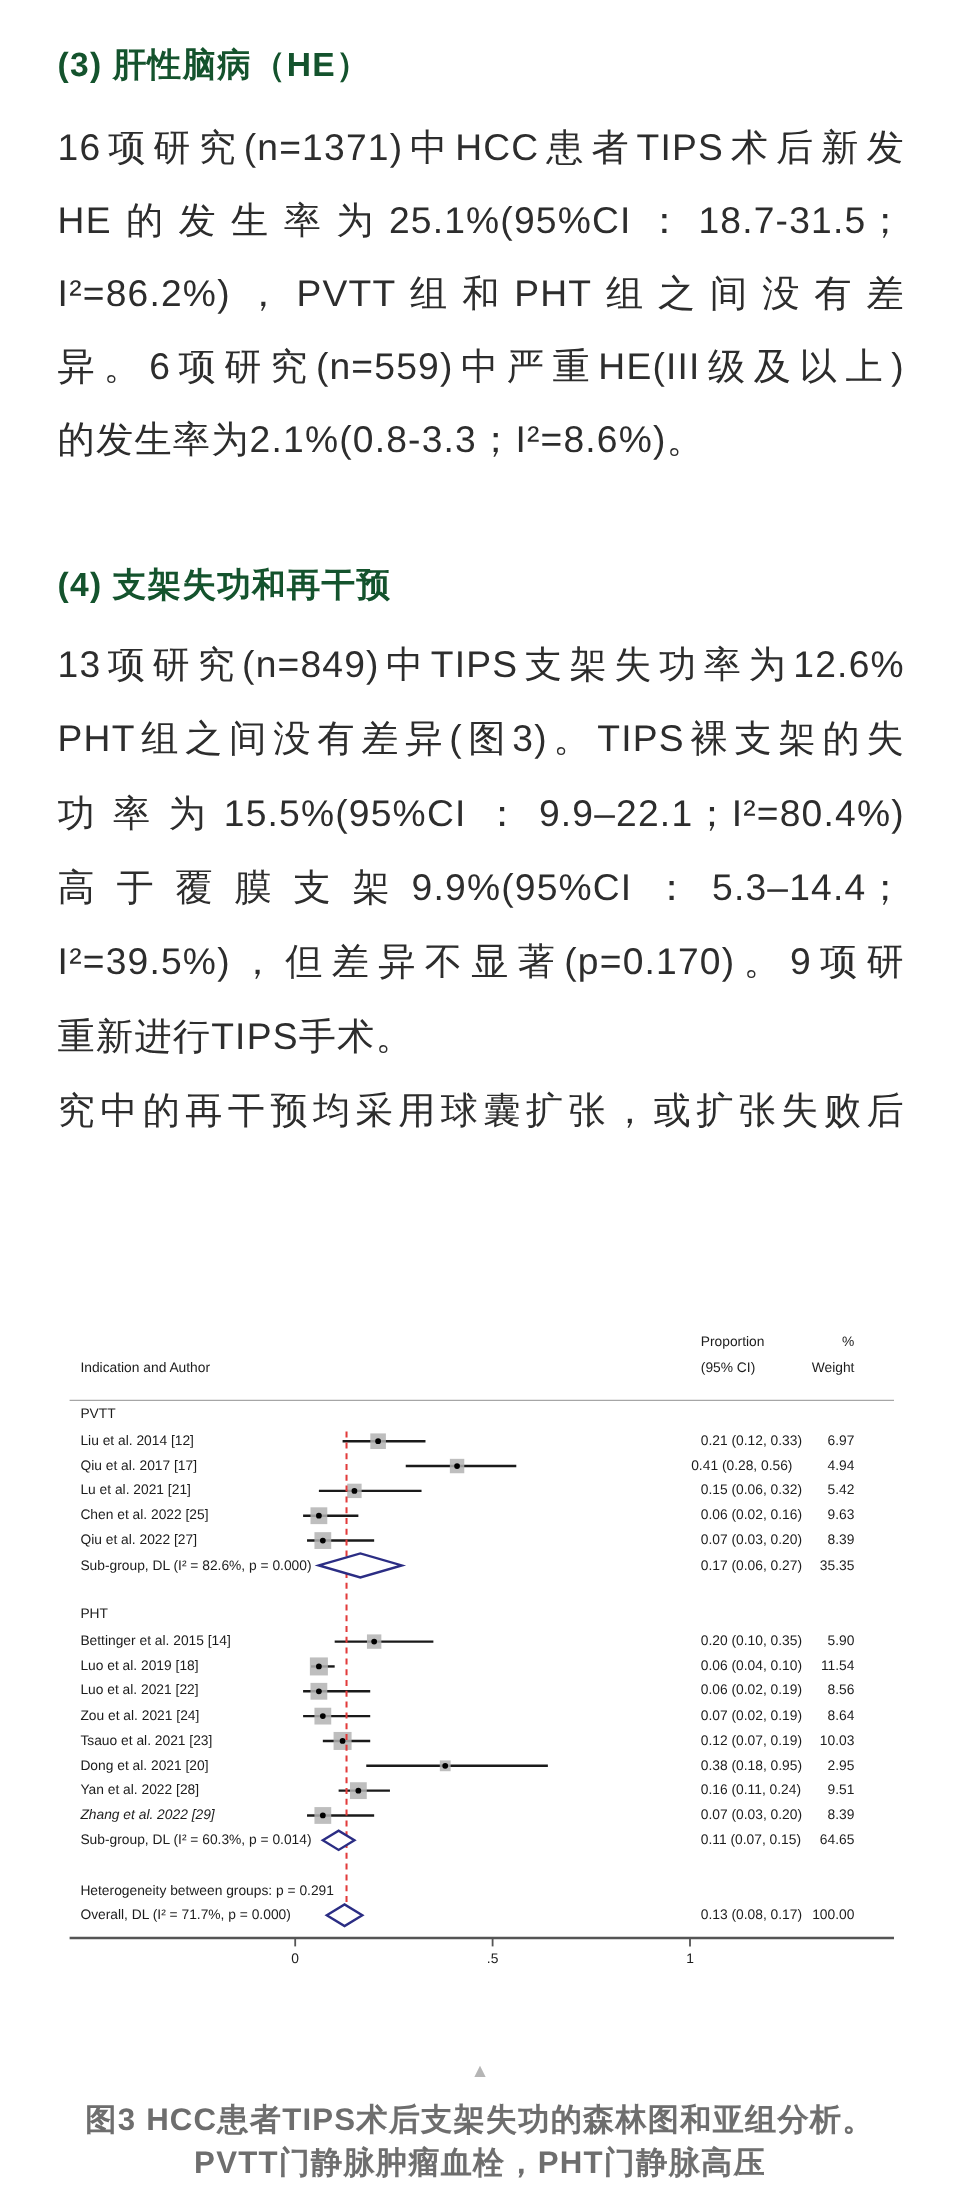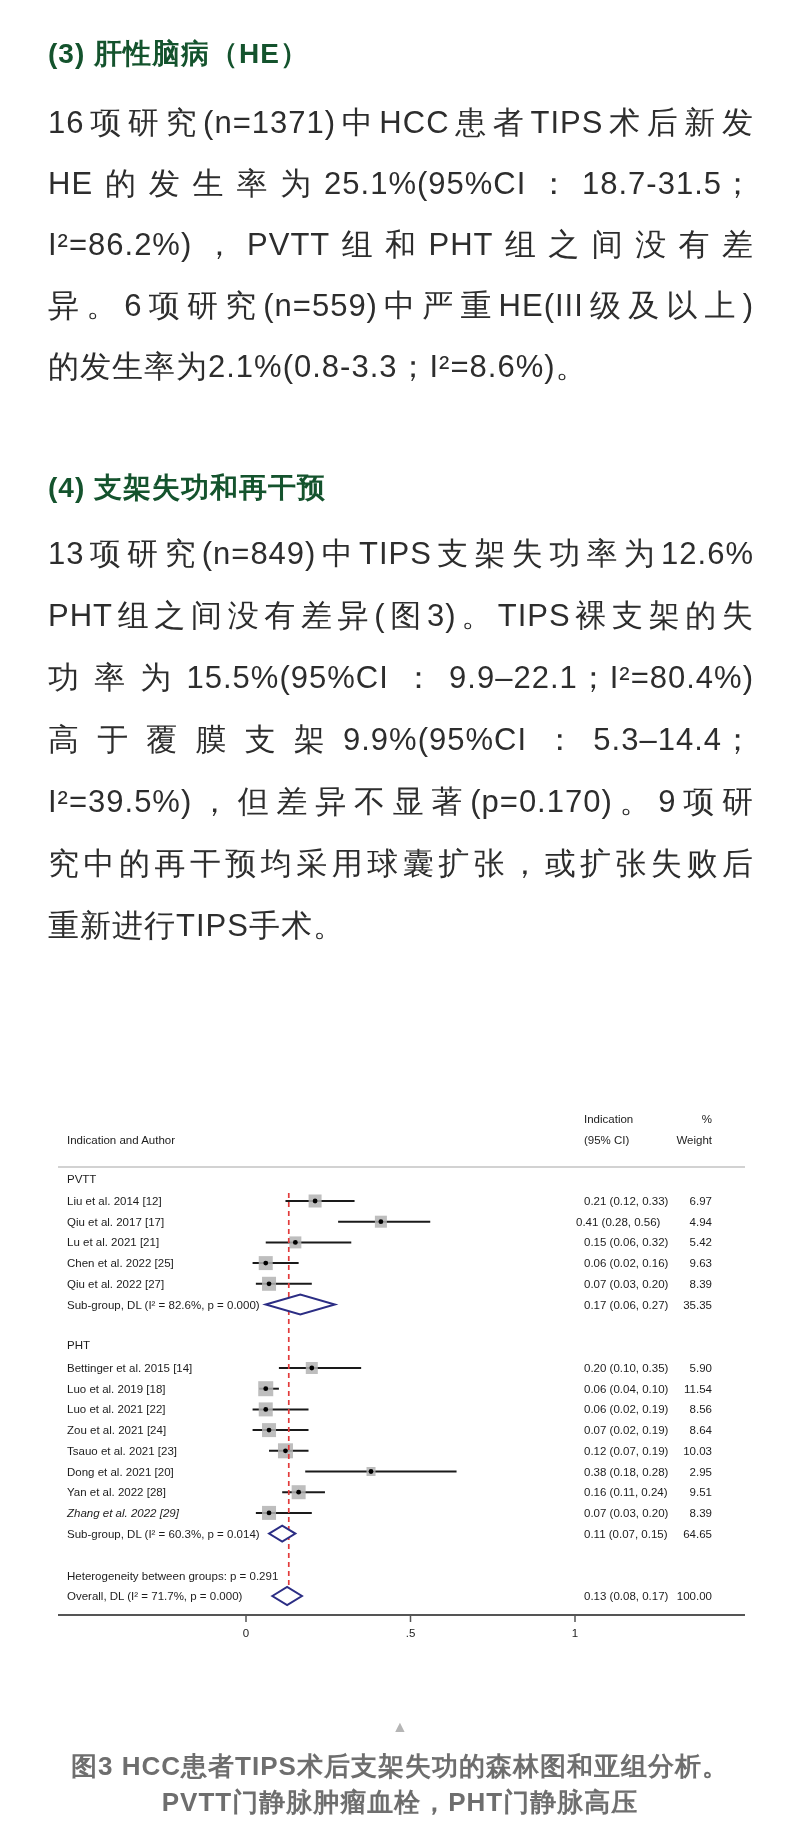--- a/index.html
+++ b/index.html
@@ -58,22 +58,22 @@
       <div class="bline">的发生率为2.1%(0.8-3.3；I²=8.6%)。</div>
     </div>
 
   <h2 class="sec-heading" id="h4">(4) 支架失功和再干预</h2>
   <div class="para" id="para2">
       <div class="bline jl">13项研究(n=849)中TIPS支架失功率为12.6%</div>
       <div class="bline jl">PHT组之间没有差异(图3)。TIPS裸支架的失</div>
       <div class="bline jl">功率为15.5%(95%CI：9.9–22.1；I²=80.4%)</div>
       <div class="bline jl">高于覆膜支架9.9%(95%CI：5.3–14.4；</div>
       <div class="bline jl">I²=39.5%)，但差异不显著(p=0.170)。9项研</div>
+      <div class="bline">重新进行TIPS手术。</div>
       <div class="bline jl">究中的再干预均采用球囊扩张，或扩张失败后</div>
-      <div class="bline">重新进行TIPS手术。</div>
     </div>
 
   <div>
     <svg id="plot-svg" width="800" height="1836">
         <line x1="58" y1="1167" x2="745" y2="1167" stroke="#a6a6a6" stroke-width="1.2"></line>
         <line x1="285.48" y1="1201" x2="354.57" y2="1201" stroke="#1a1a1a" stroke-width="2"></line>
         <rect x="308.59000000000003" y="1194.5" width="13" height="13" fill="#b3b3b3" fill-opacity="0.85"></rect>
         <circle cx="315.09000000000003" cy="1201" r="2.4" fill="#000000"></circle>
         <line x1="338.12" y1="1221.7" x2="430.24" y2="1221.7" stroke="#1a1a1a" stroke-width="2"></line>
         <rect x="374.89" y="1215.7" width="12" height="12" fill="#b3b3b3" fill-opacity="0.85"></rect>
@@ -115,21 +115,21 @@
         <polygon points="265.74,1304.5 300.285,1294.5 334.83000000000004,1304.5 300.285,1314.5" fill="#ffffff" stroke="#2b2d84" stroke-width="2"></polygon>
         <polygon points="269.03,1533.6 282.19,1525.6 295.35,1533.6 282.19,1541.6" fill="#ffffff" stroke="#2b2d84" stroke-width="2"></polygon>
         <polygon points="272.32,1596 287.125,1587 301.93,1596 287.125,1605" fill="#ffffff" stroke="#2b2d84" stroke-width="2"></polygon>
         <line x1="58" y1="1615" x2="745" y2="1615" stroke="#555555" stroke-width="2"></line>
         <line x1="246" y1="1615" x2="246" y2="1622" stroke="#555555" stroke-width="1.5"></line>
         <line x1="410.5" y1="1615" x2="410.5" y2="1622" stroke="#555555" stroke-width="1.5"></line>
         <line x1="575" y1="1615" x2="575" y2="1622" stroke="#555555" stroke-width="1.5"></line>
       </svg>
 
     <div class="plot-text" style="left:67px; top:1133px;">Indication and Author</div>
-    <div class="plot-text" style="left:584px; top:1112px;">Indication</div>
+    <div class="plot-text" style="left:584px; top:1112px;">Proportion</div>
     <div class="plot-text" style="left:584px; top:1133px;">(95% CI)</div>
     <div class="plot-text rt" style="left:622px; top:1112px; width:90px;">%</div>
     <div class="plot-text rt" style="left:622px; top:1133px; width:90px;">Weight</div>
 
     <div class="plot-text" style="left:67px; top:1569px;">Heterogeneity between groups: p = 0.291</div>
 
     <div id="plot-rows">
         <div class="plot-text" style="left: 67px; top: 1172px;">PVTT</div>
         <div class="plot-text" style="left: 67px; top: 1194px;">Liu et al. 2014 [12]</div>
         <div class="plot-text" style="left: 584px; top: 1194px;">0.21 (0.12, 0.33)</div>
@@ -159,21 +159,21 @@
         <div class="plot-text" style="left: 67px; top: 1402px;">Luo et al. 2021 [22]</div>
         <div class="plot-text" style="left: 584px; top: 1402px;">0.06 (0.02, 0.19)</div>
         <div class="plot-text rt" style="left: 622px; width: 90px; top: 1402px;">8.56</div>
         <div class="plot-text" style="left: 67px; top: 1423px;">Zou et al. 2021 [24]</div>
         <div class="plot-text" style="left: 584px; top: 1423px;">0.07 (0.02, 0.19)</div>
         <div class="plot-text rt" style="left: 622px; width: 90px; top: 1423px;">8.64</div>
         <div class="plot-text" style="left: 67px; top: 1444px;">Tsauo et al. 2021 [23]</div>
         <div class="plot-text" style="left: 584px; top: 1444px;">0.12 (0.07, 0.19)</div>
         <div class="plot-text rt" style="left: 622px; width: 90px; top: 1444px;">10.03</div>
         <div class="plot-text" style="left: 67px; top: 1465px;">Dong et al. 2021 [20]</div>
-        <div class="plot-text" style="left: 584px; top: 1465px;">0.38 (0.18, 0.28)</div>
+        <div class="plot-text" style="left: 584px; top: 1465px;">0.38 (0.18, 0.95)</div>
         <div class="plot-text rt" style="left: 622px; width: 90px; top: 1465px;">2.95</div>
         <div class="plot-text" style="left: 67px; top: 1485px;">Yan et al. 2022 [28]</div>
         <div class="plot-text" style="left: 584px; top: 1485px;">0.16 (0.11, 0.24)</div>
         <div class="plot-text rt" style="left: 622px; width: 90px; top: 1485px;">9.51</div>
         <div class="plot-text" style="left: 67px; top: 1506px; font-style: italic;">Zhang et al. 2022 [29]</div>
         <div class="plot-text" style="left: 584px; top: 1506px;">0.07 (0.03, 0.20)</div>
         <div class="plot-text rt" style="left: 622px; width: 90px; top: 1506px;">8.39</div>
         <div class="plot-text" style="left: 67px; top: 1527px;">Sub-group, DL (I² = 60.3%, p = 0.014)</div>
         <div class="plot-text" style="left: 584px; top: 1527px;">0.11 (0.07, 0.15)</div>
         <div class="plot-text rt" style="left: 622px; width: 90px; top: 1527px;">64.65</div>

